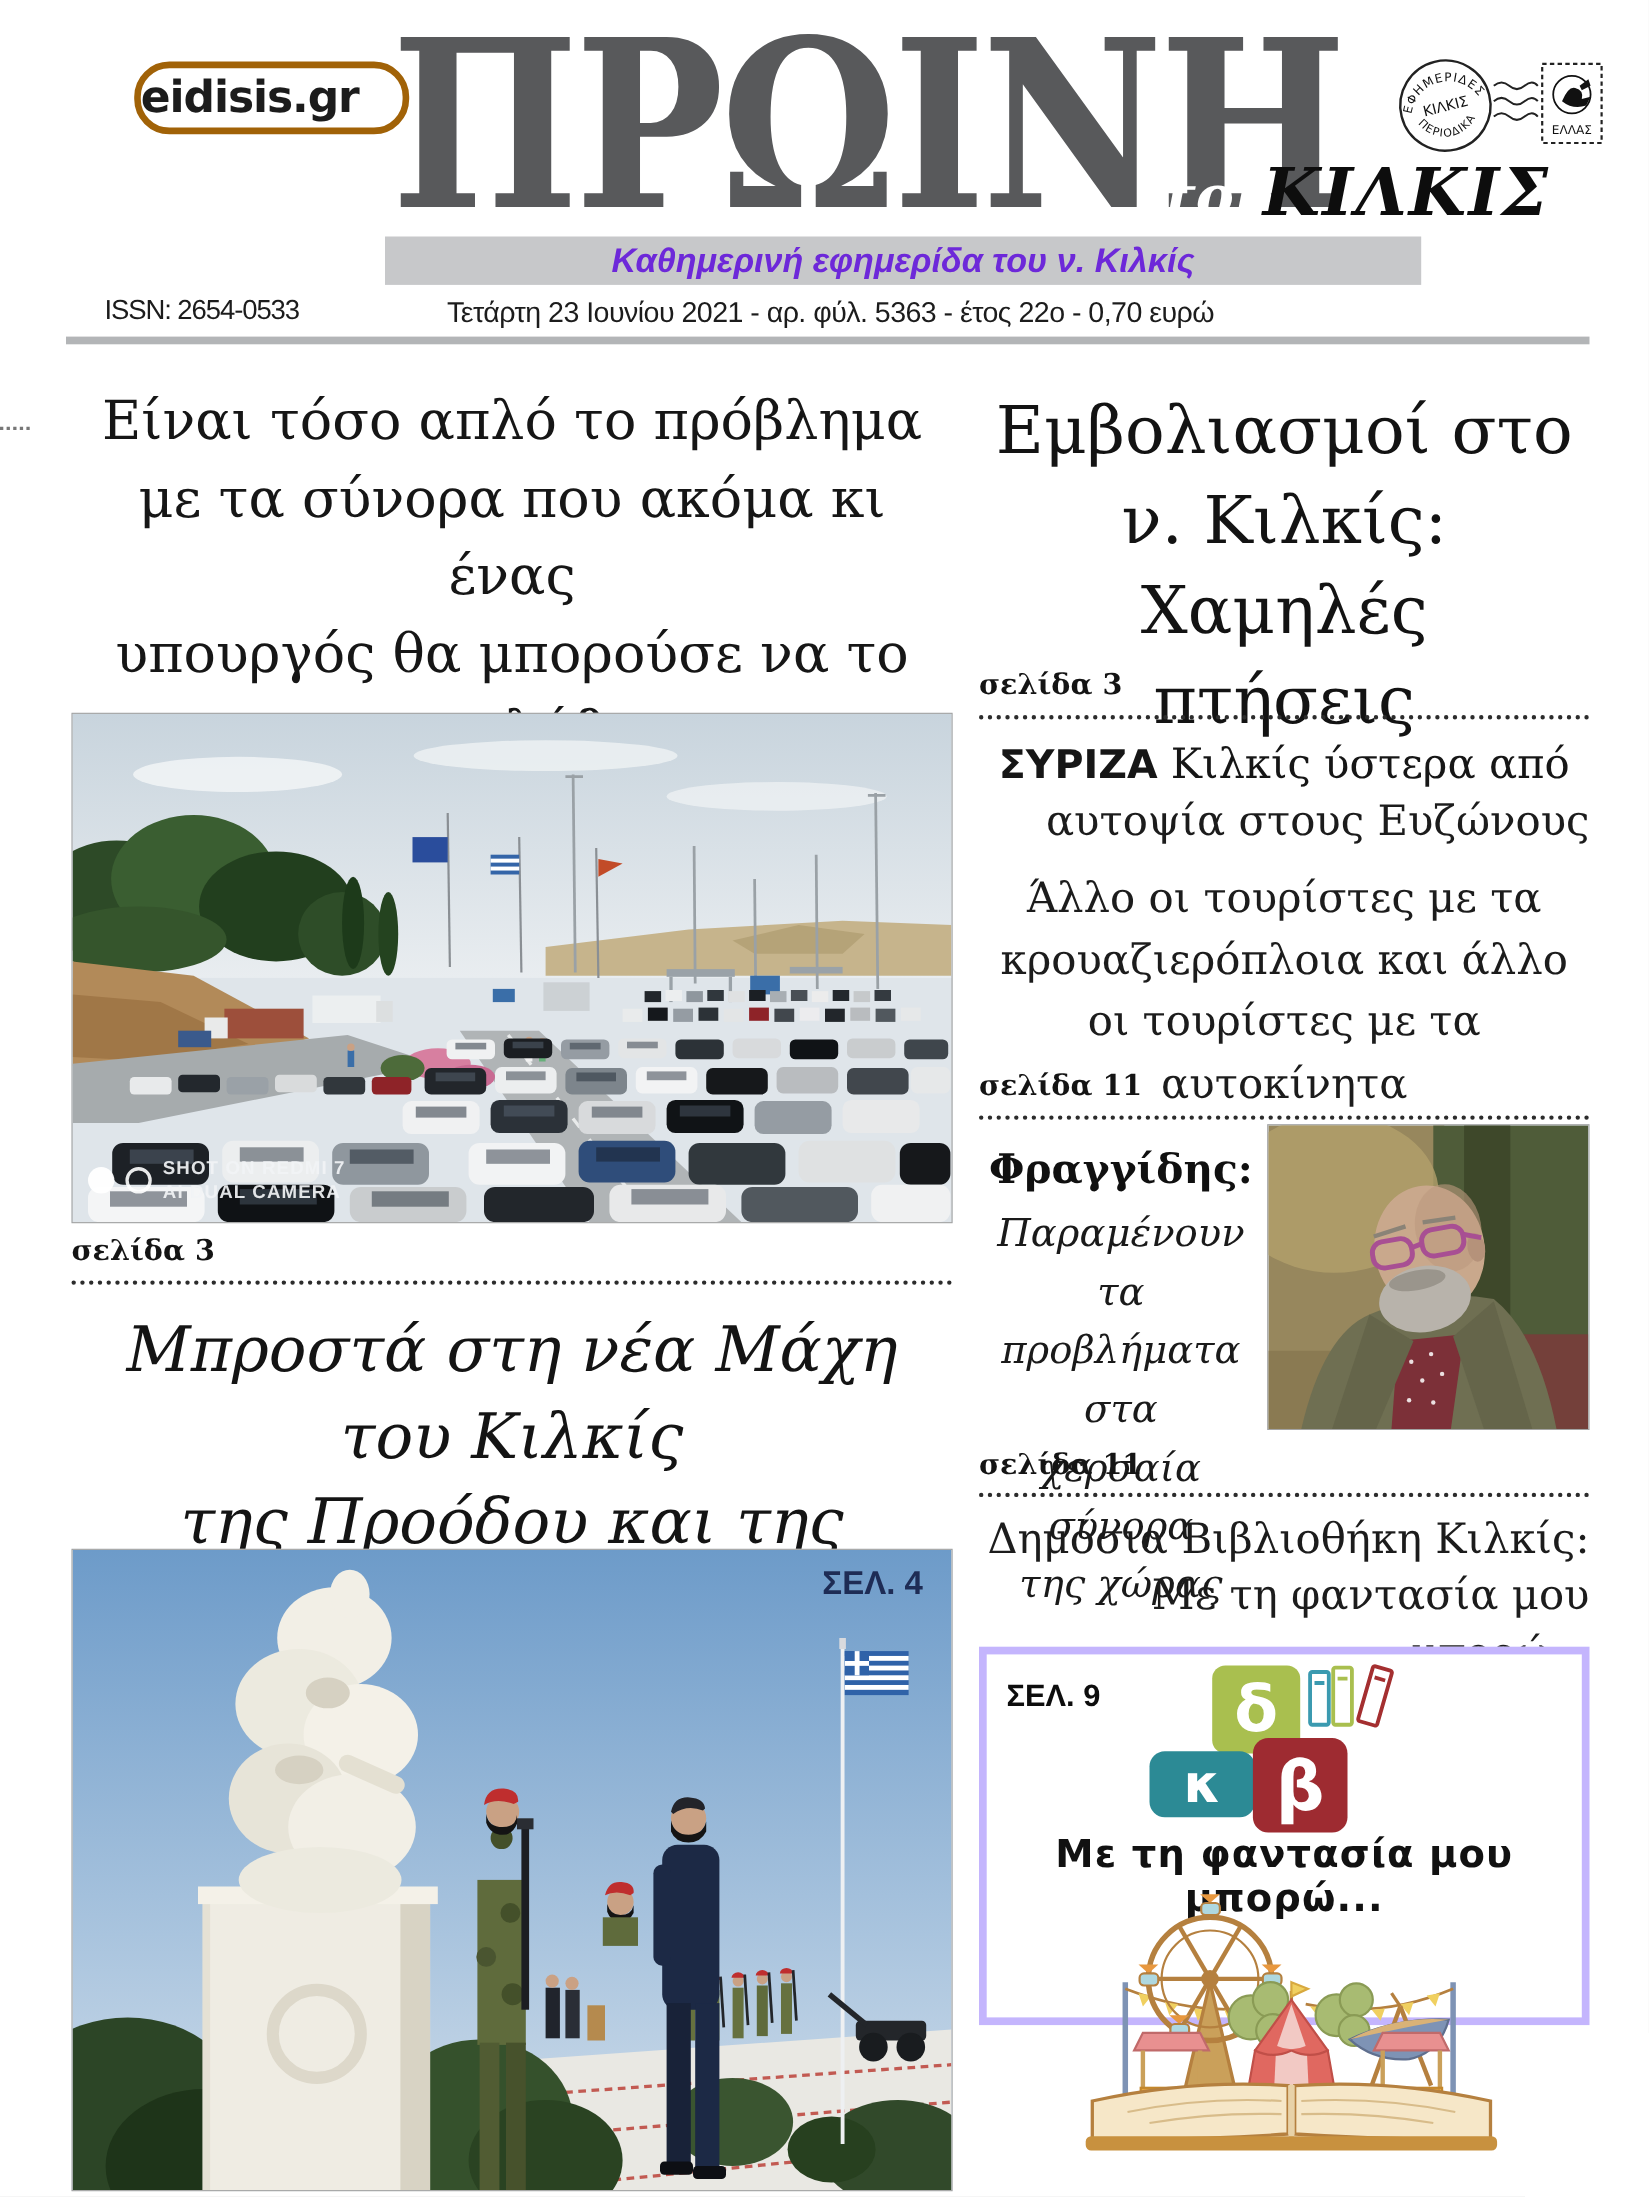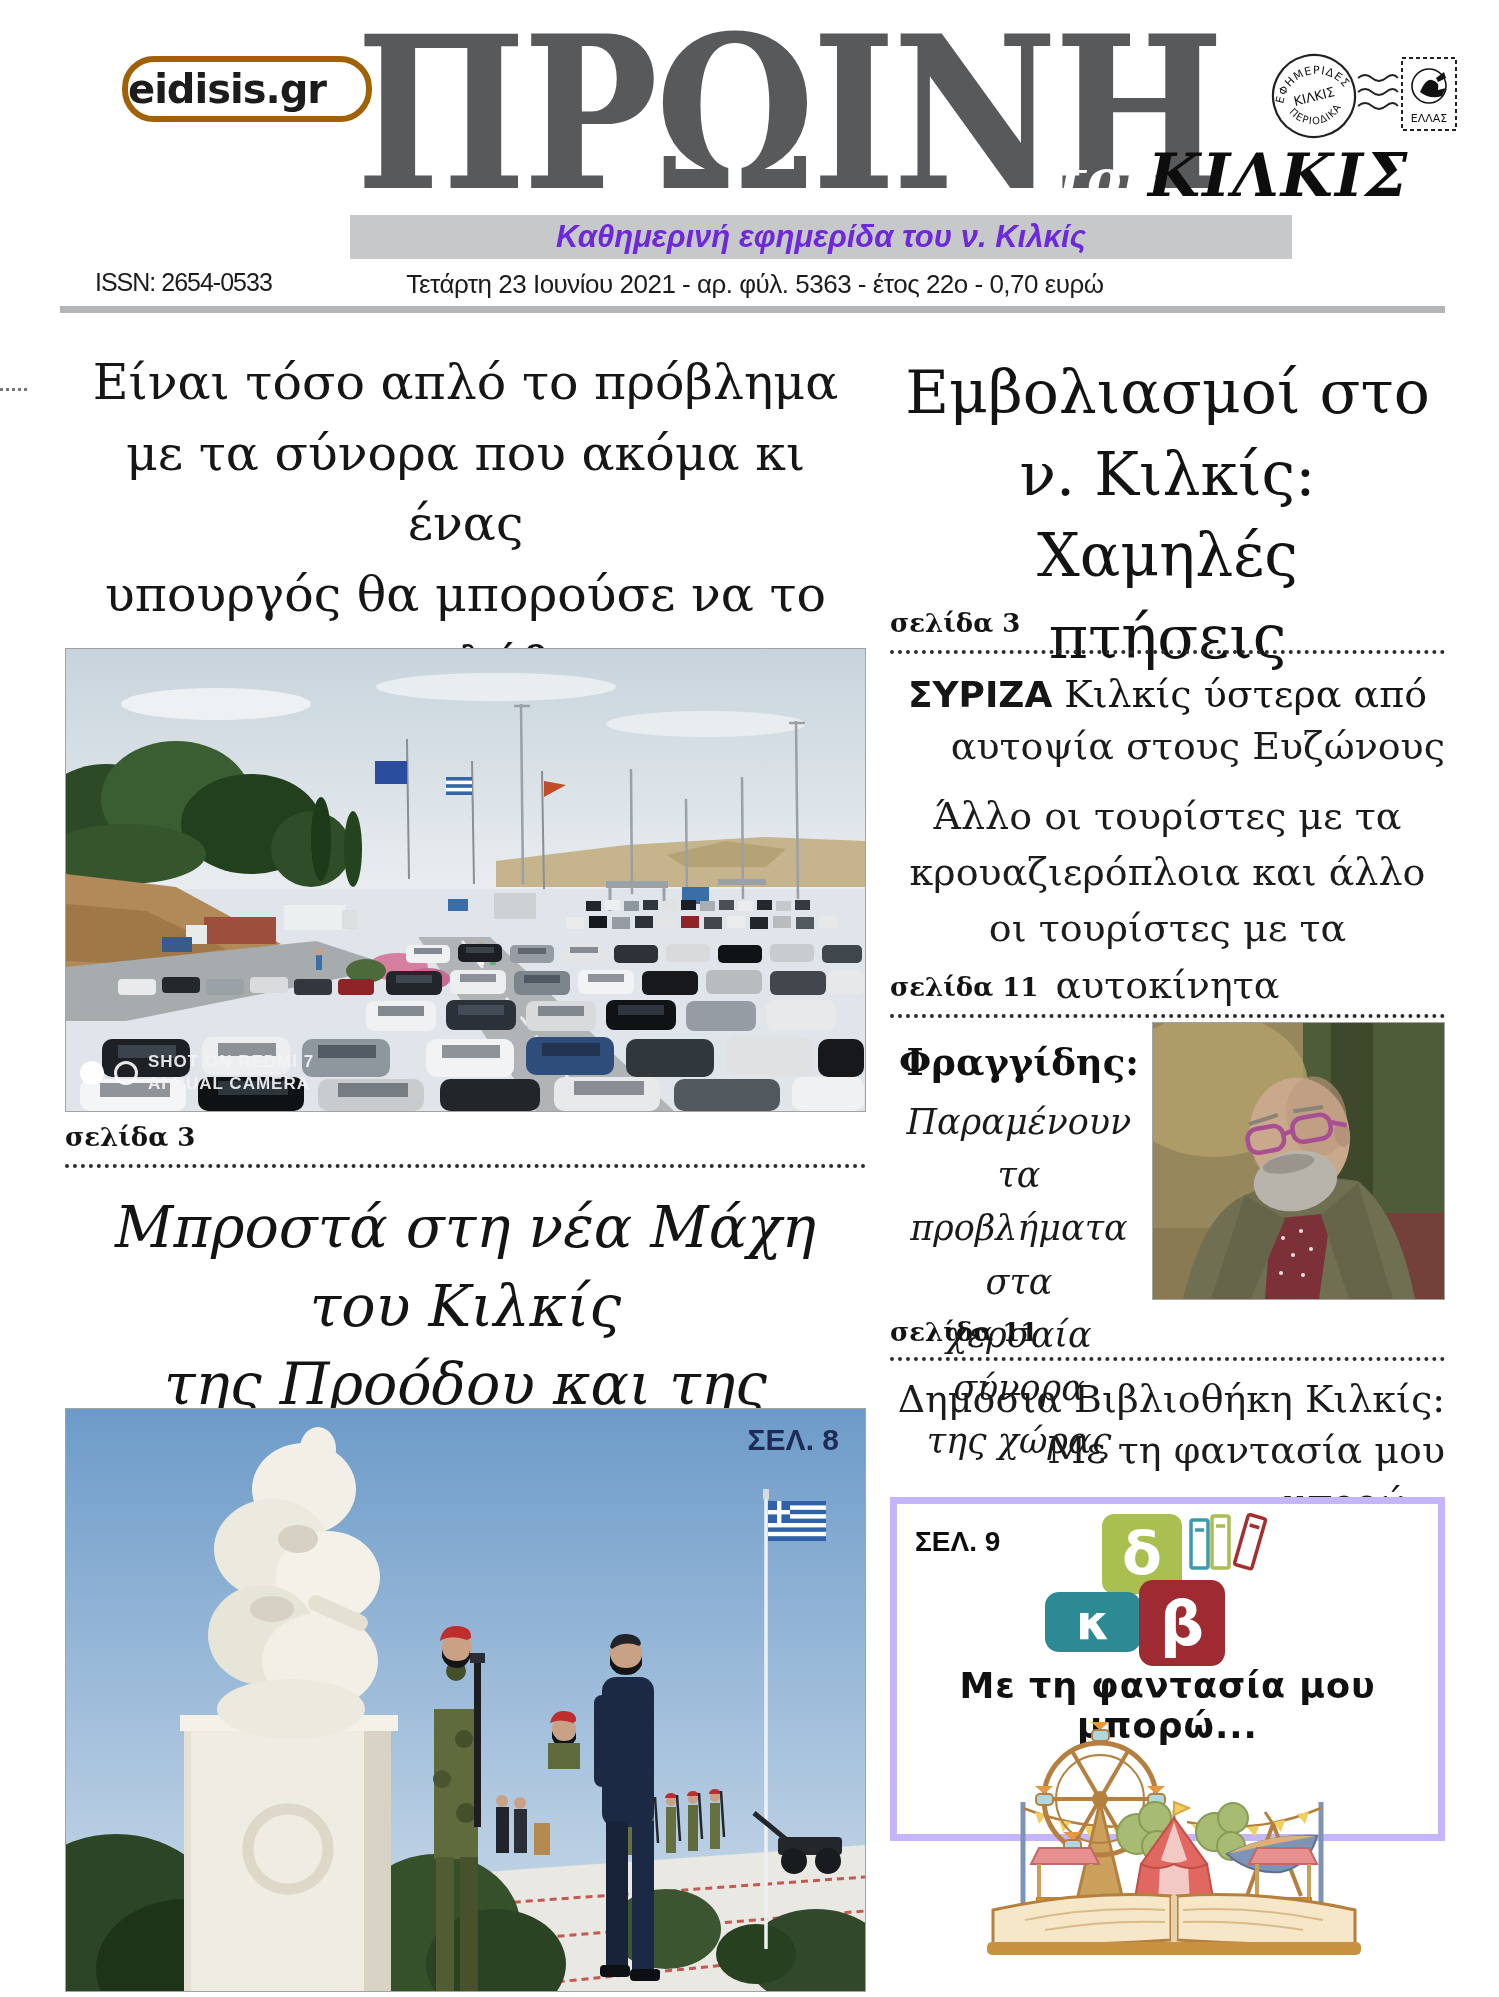--- a/index.html
+++ b/index.html
@@ -485,21 +485,21 @@
         <rect x="540" y="412" width="22" height="150" fill="#182238"></rect>
         <rect x="566" y="412" width="22" height="150" fill="#1c2945"></rect>
         <rect x="534" y="556" width="30" height="12" rx="4" fill="#0d0f14"></rect>
         <rect x="564" y="560" width="30" height="12" rx="4" fill="#0d0f14"></rect>
         <rect x="528" y="286" width="16" height="92" rx="8" fill="#1c2945"></rect>
         <circle cx="560" cy="244" r="16" fill="#c9a184"></circle>
         <path d="M544 246 q 3 13 16 13 q 13 0 16 -12 l 0 9 q -5 10 -16 10 q -12 0 -16 -10 z" fill="#141414"></path>
         <path d="M544 238 q 3 -14 17 -13 q 13 1 14 10 l -2 2 q -14 -6 -27 3 z" fill="#23242a"></path>
       </g>
     </svg>
-    <div class="sel7">ΣΕΛ. 8</div>
+    <div class="sel7">ΣΕΛ. 4</div>
   </div>
 
   <div class="abs rcol-hl">
     <div>Εμβολιασμοί στο</div>
     <div>ν. Κιλκίς: Χαμηλές</div>
     <div>πτήσεις</div>
   </div>
   <div class="abs pageref refR1">σελίδα 3</div>
   <div class="abs dotrule ruleR1"></div>
 

